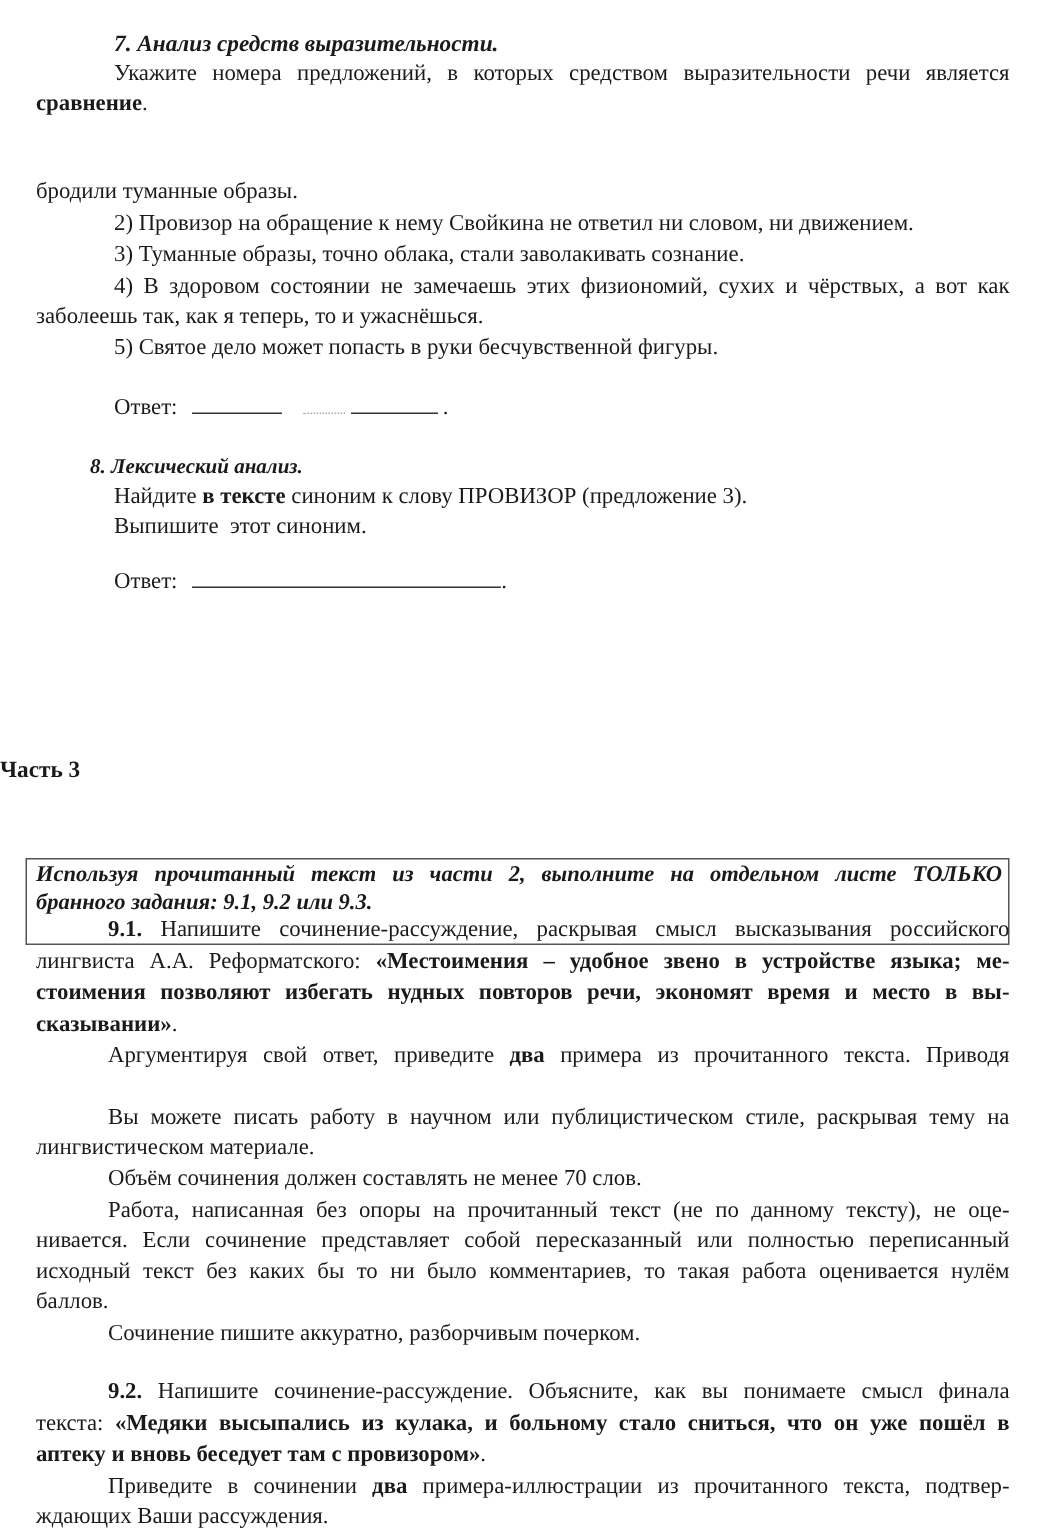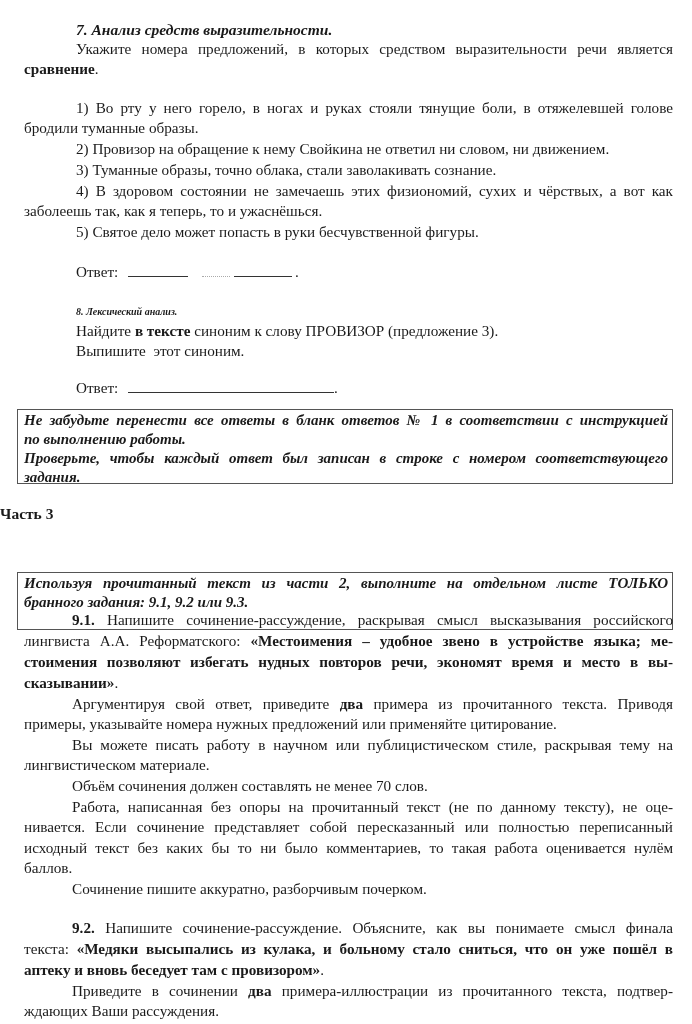--- a/index.html
+++ b/index.html
@@ -26,63 +26,55 @@
   </style>
 </head>
 <body>
 
 <div class="page">
 
   <div class="line bi" style="left:76px; top:20px; font-size:15.5px;">7. Анализ средств выразительности.</div>
   <div class="line just" style="left:76px; top:39px; width:597px;">Укажите номера предложений, в которых средством выразительности речи является</div>
   <div class="line" style="left:24px; top:59px;"><b>сравнение</b><span>.</span></div>
 
-  <div class="line just" style="left:76px; top:98px; width:597px;">1) Во рту у него горело, в ногах и руках стояли тянущие боли, в отяжелевшей голове</div>
   <div class="line" style="left:24px; top:118px;">бродили туманные образы.</div>
   <div class="line" style="left:76px; top:139px;">2) Провизор на обращение к нему Свойкина не ответил ни словом, ни движением.</div>
   <div class="line" style="left:76px; top:160px;">3) Туманные образы, точно облака, стали заволакивать сознание.</div>
   <div class="line just" style="left:76px; top:181px; width:597px;">4) В здоровом состоянии не замечаешь этих физиономий, сухих и чёрствых, а вот как</div>
   <div class="line" style="left:24px; top:201px;">заболеешь так, как я теперь, то и ужаснёшься.</div>
   <div class="line" style="left:76px; top:222px;">5) Святое дело может попасть в руки бесчувственной фигуры.</div>
 
   <div class="line" style="left:76px; top:262px;">
     <span>Ответ:</span>
     <span class="blank" style="width:60px; margin-left:6px;"></span><span class="blank" style="width:28px; margin-left:14px; border-bottom:1px dotted #aaa;"></span><span class="blank" style="width:58px; margin-left:4px;"></span><span style="margin-left:3px;">.</span>
   </div>
 
-  <div class="line bi" style="left:76px; top:302px; font-size:10px;">8. Лексический анализ.</div>
+  <div class="line bi" style="left:60px; top:302px; font-size:14px;">8. Лексический анализ.</div>
   <div class="line" style="left:76px; top:321px;"><span>Найдите</span> <b>в тексте</b> <span>синоним к слову ПРОВИЗОР (предложение 3).</span></div>
   <div class="line" style="left:76px; top:341px; white-space:pre;">Выпишите  этот синоним.</div>
 
   <div class="line" style="left:76px; top:378px;">
     <span>Ответ:</span>
     <span class="blank" style="width:206px; margin-left:6px;"></span><span>.</span>
   </div>
 
-  <div class="box" style="top:409px; height:75px;">
-    <span class="row just">Не забудьте перенести все ответы в бланк ответов № 1 в соответствии с инструкцией</span>
-    <span class="row left">по выполнению работы.</span>
-    <span class="row just">Проверьте, чтобы каждый ответ был записан в строке с номером соответствующего</span>
-    <span class="row left">задания.</span>
-  </div>
 
   <div class="line b center" style="top:504px; font-size:15.5px;">Часть 3</div>
 
   <div class="box" style="top:540px; height:58px;margin-top:32px;">
     <span class="row just">Используя прочитанный текст из части 2, выполните на отдельном листе ТОЛЬКО</span>
     <span class="row left">бранного задания: 9.1, 9.2 или 9.3.</span>
   </div>
 
   <div class="line just" style="left:72px; top:610px; width:601px;"><b>9.1.</b> <span>Напишите сочинение-рассуждение, раскрывая смысл высказывания российского</span></div>
   <div class="line just" style="left:24px; top:631px; width:649px;"><span>лингвиста А.А. Реформатского:</span> <b>«Местоимения – удобное звено в устройстве языка; ме-</b></div>
   <div class="line just b" style="left:24px; top:652px; width:649px;">стоимения позволяют избегать нудных повторов речи, экономят время и место в вы-</div>
   <div class="line" style="left:24px; top:673px;"><b>сказывании»</b><span>.</span></div>
 
   <div class="line just" style="left:72px; top:694px; width:601px;"><span>Аргументируя свой ответ, приведите</span> <b>два</b> <span>примера из прочитанного текста. Приводя</span></div>
-  <div class="line" style="left:24px; top:714px;">примеры, указывайте номера нужных предложений или применяйте цитирование.</div>
 
   <div class="line just" style="left:72px; top:735px; width:601px;">Вы можете писать работу в научном или публицистическом стиле, раскрывая тему на</div>
   <div class="line" style="left:24px; top:755px;">лингвистическом материале.</div>
 
   <div class="line" style="left:72px; top:776px;">Объём сочинения должен составлять не менее 70 слов.</div>
 
   <div class="line just" style="left:72px; top:797px; width:601px;">Работа, написанная без опоры на прочитанный текст (не по данному тексту), не оце-</div>
   <div class="line just" style="left:24px; top:817px; width:649px;">нивается. Если сочинение представляет собой пересказанный или полностью переписанный</div>
   <div class="line just" style="left:24px; top:838px; width:649px;">исходный текст без каких бы то ни было комментариев, то такая работа оценивается нулём</div>
   <div class="line" style="left:24px; top:858px;">баллов.</div>

